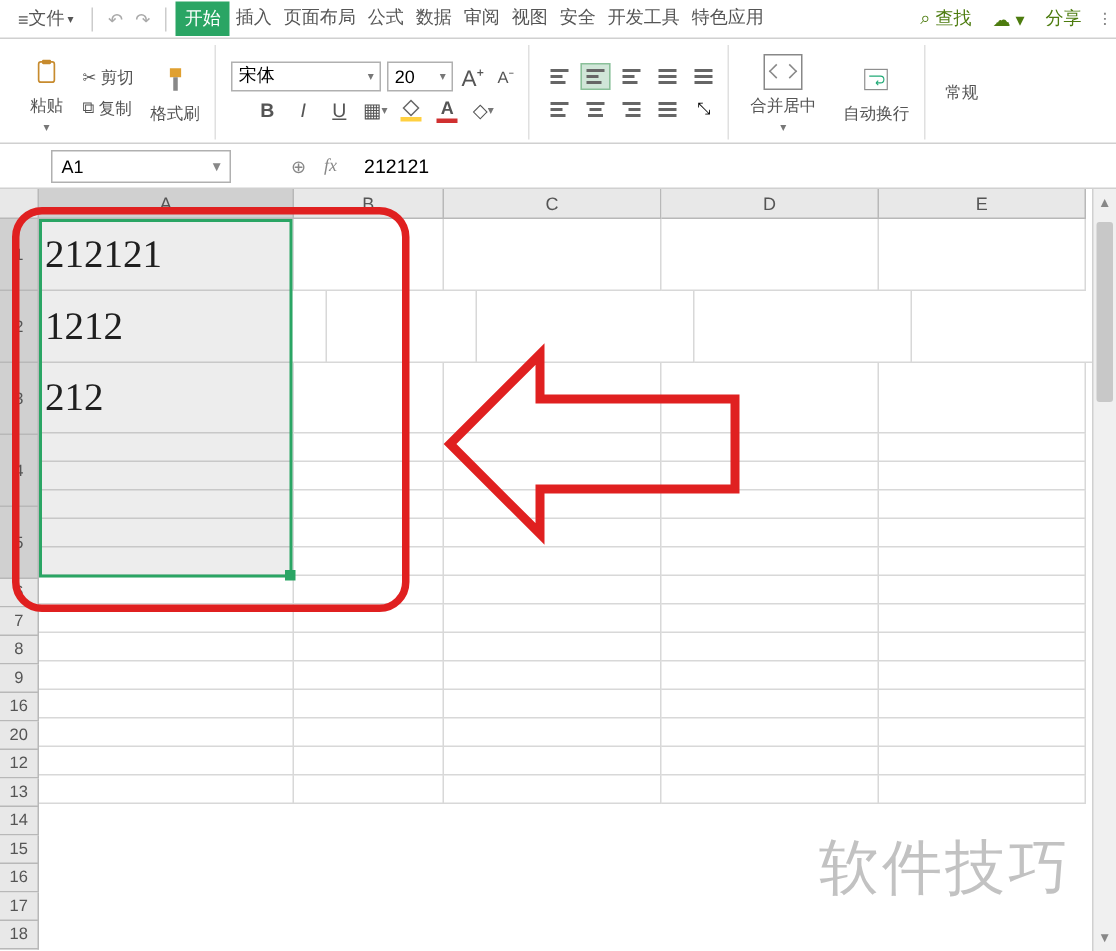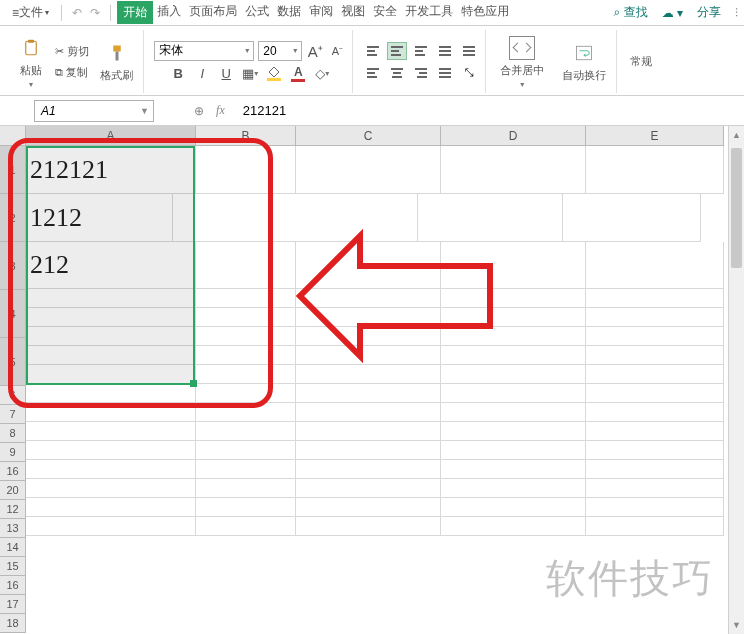--- a/index.html
+++ b/index.html
@@ -6,21 +6,21 @@
 body { font-family: "Microsoft YaHei", sans-serif; font-size: 12px; background: #fff; position: relative; width: 744px; height: 634px; overflow: hidden; }
 
 
 .menu-bar { display: flex; align-items: center; height: 26px; background: #fff; border-bottom: 1px solid #d0d0d0; padding: 0 6px; }
 .menu-item { padding: 2px 4px; font-size: 12px; color: #555; cursor: pointer; }
 .menu-item.active { background: #2aa564; color: #fff; padding: 3px 6px; }
 .file-menu { display: flex; align-items: center; padding: 2px 6px; color: #555; cursor: pointer; }
 .file-menu .tri { font-size: 8px; margin-left: 2px; }
 .sep-v { width: 1px; height: 16px; background: #ccc; margin: 0 6px; }
 .menu-right { margin-left: auto; display: flex; align-items: center; gap: 14px; }
-.menu-right span { color: #0f766e; cursor: pointer; }
+.menu-right span { color: #4d7c0f; cursor: pointer; }
 
 
 .ribbon { display: flex; align-items: stretch; height: 70px; background: #fff; border-bottom: 1px solid #d0d0d0; padding: 4px 8px 2px; gap: 4px; }
 .group { display: flex; flex-direction: column; justify-content: center; align-items: center; padding: 0 6px; border-right: 1px solid #e0e0e0; }
 .group:last-child { border-right: none; }
 .group-row { display: flex; align-items: center; gap: 4px; }
 .big-btn { display: flex; flex-direction: column; align-items: center; gap: 2px; cursor: pointer; padding: 2px 4px; }
 .big-btn .icon-box { width: 26px; height: 26px; display: flex; align-items: center; justify-content: center; }
 .big-btn-label { font-size: 11px; color: #555; }
 .small-btn { display: flex; align-items: center; gap: 3px; font-size: 11px; color: #555; cursor: pointer; padding: 1px 3px; }
@@ -39,21 +39,21 @@
 .align-btn.sel { background: #d0e6d8; border: 1px solid #8ac099; }
 .lines3 { display: flex; flex-direction: column; gap: 2px; }
 .lines3 span { display: block; height: 2px; background: #666; }
 .w1 { width: 12px; } .w2 { width: 8px; } .w3 { width: 10px; }
 .merge-icon { width: 28px; height: 24px; border: 1px solid #888; display: flex; align-items: center; justify-content: center; position: relative; }
 .merge-icon::before { content: ""; position: absolute; left: 4px; width: 6px; height: 6px; border-top: 1px solid #888; border-left: 1px solid #888; transform: rotate(-45deg); }
 .merge-icon::after { content: ""; position: absolute; right: 4px; width: 6px; height: 6px; border-top: 1px solid #888; border-right: 1px solid #888; transform: rotate(45deg); }
 
 
 .ref-bar { display: flex; align-items: center; height: 30px; border-bottom: 1px solid #d0d0d0; background: #fff; padding: 0 6px; }
-.name-box { width: 120px; height: 22px; border: 1px solid #b0b0b0; display: flex; align-items: center; padding: 0 22px 0 6px; font-size: 12px; position: relative; margin-left: 28px; font-style: italic; }
+.name-box { width: 120px; height: 22px; border: 1px solid #b0b0b0; display: flex; align-items: center; padding: 0 22px 0 6px; font-size: 12px; position: relative; margin-left: 28px; }
 .name-box .dd { position: absolute; right: 4px; font-size: 9px; color: #888; }
 .fb-icons { display: flex; align-items: center; gap: 12px; margin-left: 40px; color: #888; }
 .fb-icons .fx { font-style: italic; font-family: serif; }
 .formula-input { flex: 1; height: 22px; border: none; padding: 0 8px; font-size: 13px; outline: none; margin-left: 10px; }
 
 
 .grid-wrap { position: relative; height: 508px; overflow: hidden; }
 .grid { position: relative; }
 .corner { position: absolute; left: 0; top: 0; width: 26px; height: 20px; background: #e8e8e8; border-right: 1px solid #b8b8b8; border-bottom: 1px solid #b8b8b8; }
 .col-headers { position: absolute; left: 26px; top: 0; height: 20px; display: flex; }
@@ -335,21 +335,21 @@
       </div>
     <div class="cells" id="cells">
         <div class="cell-row">
           <div class="cell tall" style="width: 170px;">212121</div>
           <div class="cell tall" style="width: 100px;"></div>
           <div class="cell tall" style="width: 145px;"></div>
           <div class="cell tall" style="width: 145px;"></div>
           <div class="cell tall" style="width: 138px;"></div>
         </div>
         <div class="cell-row">
-          <div class="cell tall" style="width: 147px;">1212</div>
+          <div class="cell tall" style="width: 192px;">1212</div>
           <div class="cell tall" style="width: 100px;"></div>
           <div class="cell tall" style="width: 145px;"></div>
           <div class="cell tall" style="width: 145px;"></div>
           <div class="cell tall" style="width: 138px;"></div>
         </div>
         <div class="cell-row">
           <div class="cell last-tall" style="width: 170px;">212</div>
           <div class="cell last-tall" style="width: 100px;"></div>
           <div class="cell last-tall" style="width: 145px;"></div>
           <div class="cell last-tall" style="width: 145px;"></div>

